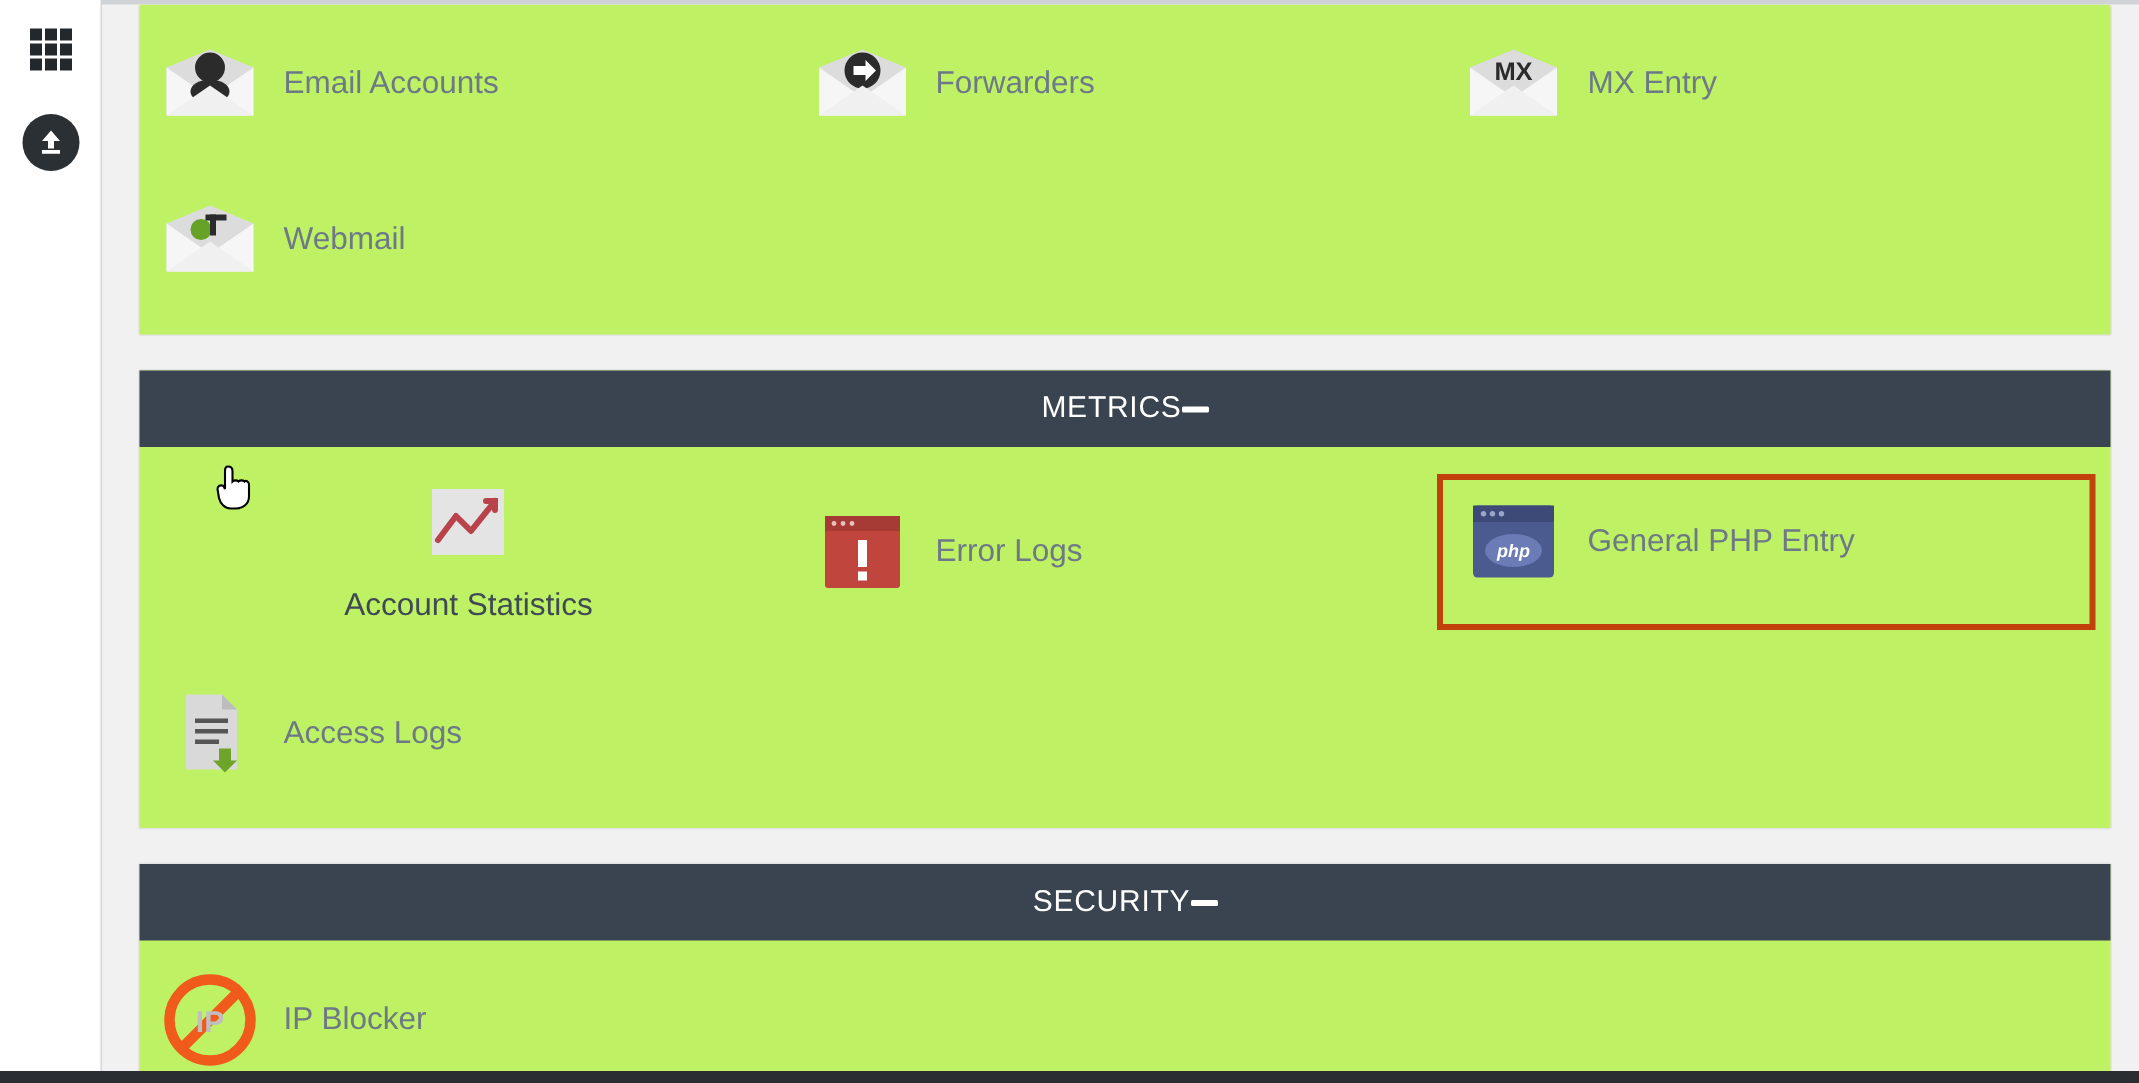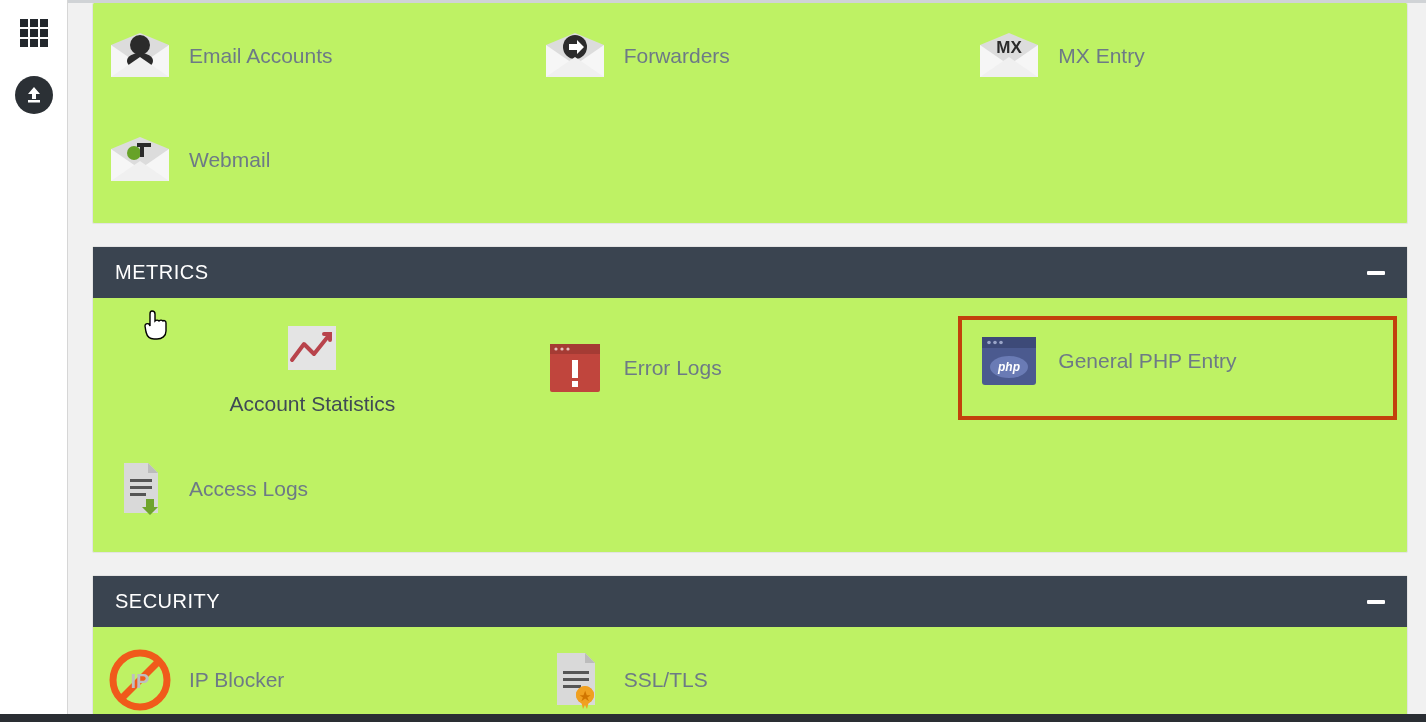--- a/index.html
+++ b/index.html
@@ -43,21 +43,21 @@
     margin-bottom: 22px;
   }
   .panel.first { border-top: none; margin-top: 0; }
   .panel-header {
     background: #3a4450;
     color: #ffffff;
     font-size: 20px;
     letter-spacing: 0.5px;
     padding: 14px 22px;
     display: flex;
-    justify-content: space-between;
+    justify-content: center;
     align-items: center;
   }
   .panel-header .minus {
     width: 18px; height: 4px; background: #ffffff; border-radius: 1px;
   }
   .panel-body {
     padding: 18px 10px 28px 10px;
     display: grid;
     grid-template-columns: repeat(3, 1fr);
     row-gap: 34px;
@@ -275,37 +275,19 @@
         <span class="icon">
           <svg width="62" height="62" viewBox="0 0 62 62">
             <circle cx="31" cy="31" r="27" fill="none" stroke="#f05a1b" stroke-width="7"></circle>
             <line x1="13" y1="49" x2="49" y2="13" stroke="#f05a1b" stroke-width="7"></line>
             <text x="31" y="39" text-anchor="middle" font-family="Arial" font-size="20" font-weight="bold" fill="#bfbfbf">IP</text>
           </svg>
         </span>
         <span class="label">IP Blocker</span>
       </div>
 
-      <div class="item">
-        <span class="icon">
-          <svg width="60" height="62" viewBox="0 0 60 62">
-            <path fill="#d9d9d9" d="M12 4 L40 4 L50 14 L50 56 L12 56 Z"></path>
-            <path fill="#bcbcbc" d="M40 4 L50 14 L40 14 Z"></path>
-            <g fill="#555">
-              <rect x="18" y="22" width="26" height="3"></rect>
-              <rect x="18" y="29" width="26" height="3"></rect>
-              <rect x="18" y="36" width="18" height="3"></rect>
-            </g>
-            <circle cx="40" cy="46" r="9" fill="#f0a020"></circle>
-            <path fill="#d07500" d="M40 38 L43 46 L50 46 L44 50 L47 57 L40 52 L33 57 L36 50 L30 46 L37 46 Z" transform="scale(0.55) translate(33 38)"></path>
-            <circle cx="40" cy="46" r="8" fill="none" stroke="#f0a020" stroke-width="2"></circle>
-            <path fill="#f0a020" d="M36 52 L38 60 L40 56 L42 60 L44 52 Z"></path>
-          </svg>
-        </span>
-        <span class="label">SSL/TLS</span>
-      </div>
 
     </div>
   </div>
 
 </div>
 
 <div class="footer-bar"></div>
 
 </body></html>

